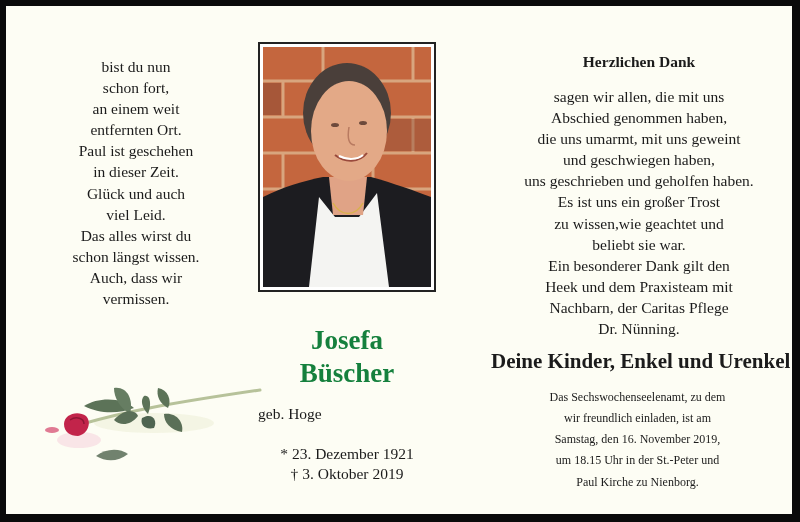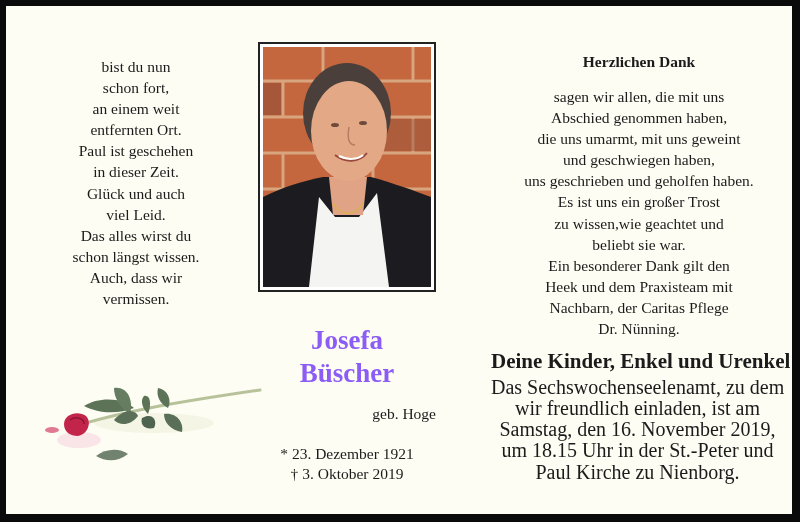--- a/index.html
+++ b/index.html
@@ -53,28 +53,28 @@
 
     .name {
       position: absolute;
       left: 252px;
       top: 318px;
       width: 178px;
       text-align: center;
       font-weight: bold;
       font-size: 27px;
       line-height: 33px;
-      color: #8b5cf6;
+      color: #15803d;
     }
     .maiden {
       position: absolute;
       left: 252px;
       top: 398px;
       width: 178px;
-      text-align: right;
+      text-align: left;
       font-size: 15.5px;
       line-height: 20px;
     }
     .dates {
       position: absolute;
       left: 232px;
       top: 438px;
       width: 218px;
       text-align: center;
       font-size: 15.5px;
@@ -111,22 +111,22 @@
     .thanks div, .mass div { white-space: nowrap; }
     .signature {
       margin-top: 12px;
       font-weight: bold;
       font-size: 21px;
       line-height: 20px;
       white-space: nowrap;
       margin-left: -3px;
     }
     .mass {
-      margin-top: 6px;
-      font-size: 20px;
+      margin-top: 16px;
+      font-size: 12px;
       line-height: 21.1px;
       margin-left: -3px;
     }
   </style>
 </head>
 <body>
 
 <div class="card">
 
   <div class="poem">

